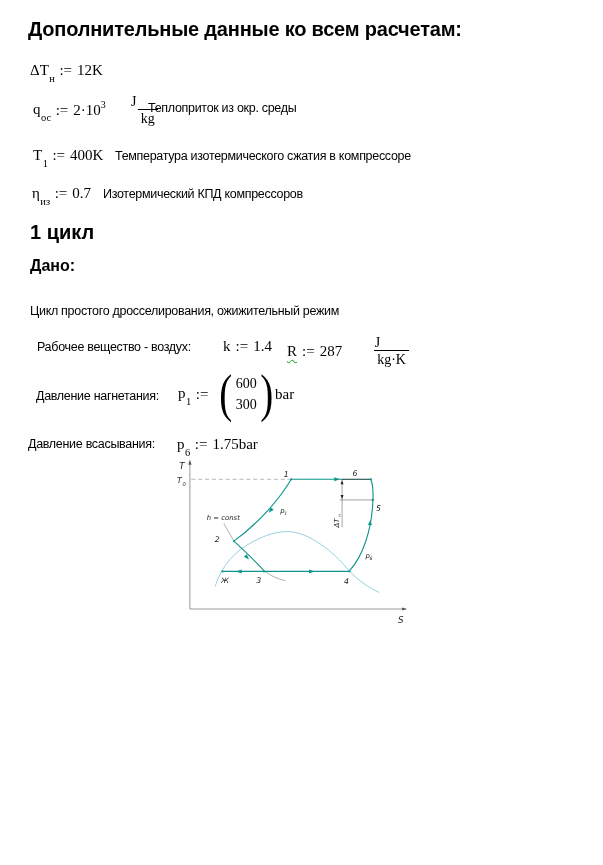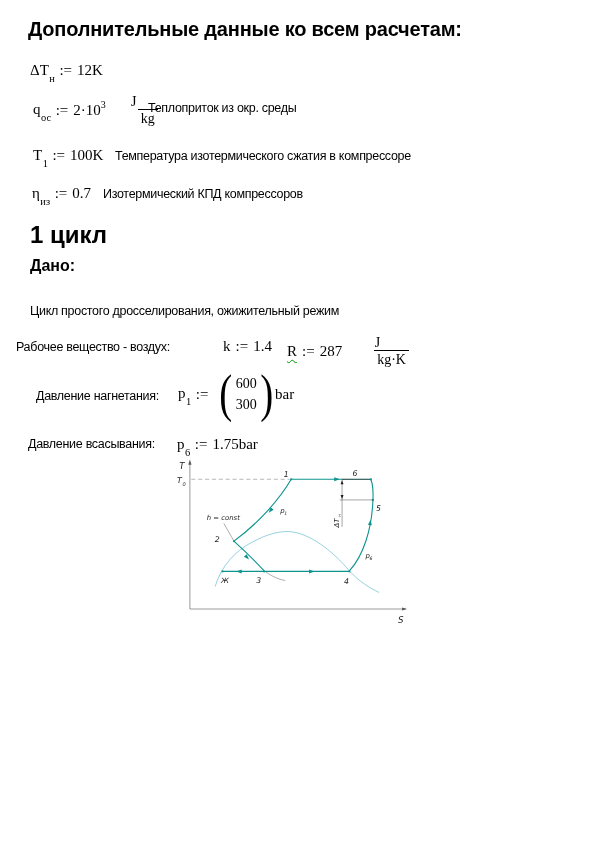--- a/index.html
+++ b/index.html
@@ -1,21 +1,21 @@
 <!DOCTYPE html>
 <html><head>
 <meta charset="utf-8">
 <style>
   html,body{margin:0;padding:0;background:#fff;}
   .page{position:relative;width:603px;height:865px;background:#ffffff;overflow:hidden;
         font-family:"Liberation Serif",serif;color:#000;}
   .abs{position:absolute;}
   .title{font-family:"Liberation Sans",sans-serif;font-weight:bold;font-size:20px;
          letter-spacing:-0.2px;white-space:nowrap;}
-  .h-cycle{font-family:"Liberation Sans",sans-serif;font-weight:bold;font-size:24px;white-space:nowrap;}
+  .h-cycle{font-family:"Liberation Sans",sans-serif;font-weight:bold;font-size:20px;white-space:nowrap;}
   .h-dano{font-family:"Liberation Sans",sans-serif;font-weight:bold;font-size:16px;white-space:nowrap;}
   .desc{font-family:"Liberation Sans",sans-serif;font-size:12.5px;letter-spacing:-0.3px;white-space:nowrap;}
   .math{font-family:"Liberation Serif",serif;font-size:15px;white-space:nowrap;}
   .mrow{display:flex;align-items:center;}
   .math sub{font-size:10.5px;position:relative;top:3px;left:0.5px;}
   .mop{padding:0 5px;}
   .exp{font-size:10px;position:relative;top:-6px;}
   .frac{display:inline-flex;flex-direction:column;align-items:center;margin-left:4px;
         font-size:14px;line-height:15px;vertical-align:middle;}
   .frac .den{border-top:1px solid #000;padding:1px 3px 0 3px;margin-left:28px;}
@@ -43,31 +43,31 @@
     <span class="mop">:=</span>
     <span>2·10</span>
     <span class="exp">3</span>
     <span class="frac">
       <span class="num">J</span>
       <span class="den">kg</span>
     </span>
   </div>
   <div class="abs desc" style="left:148px;top:101px">Теплоприток из окр. среды</div>
 
-  <div class="abs math" style="left:33px;top:147px"><span>T</span><sub>1</sub><span class="mop">:=</span><span>100K</span></div>
+  <div class="abs math" style="left:33px;top:147px"><span>T</span><sub>1</sub><span class="mop">:=</span><span>400K</span></div>
   <div class="abs desc" style="left:115px;top:149px">Температура изотермического сжатия в компрессоре</div>
 
   <div class="abs math" style="left:32px;top:185px"><span>η</span><sub>из</sub><span class="mop">:=</span><span>0.7</span></div>
   <div class="abs desc" style="left:103px;top:187px">Изотермический КПД компрессоров</div>
 
   <div class="abs h-cycle" style="left:30px;top:221px">1 цикл</div>
   <div class="abs h-dano" style="left:30px;top:257px">Дано:</div>
   <div class="abs desc" style="left:30px;top:304px">Цикл простого дросселирования, ожижительный режим</div>
 
-  <div class="abs desc" style="left:16px;top:340px">Рабочее вещество - воздух:</div>
+  <div class="abs desc" style="left:37px;top:340px">Рабочее вещество - воздух:</div>
   <div class="abs math" style="left:223px;top:338px"><span>k</span><span class="mop">:=</span><span>1.4</span></div>
   <div class="abs math mrow" style="left:287px;top:335px">
     <span class="redef">R</span>
     <span class="mop">:=</span>
     <span>287</span>
     <span class="frac">
       <span class="num">J</span>
       <span class="den">kg·K</span>
     </span>
   </div>

